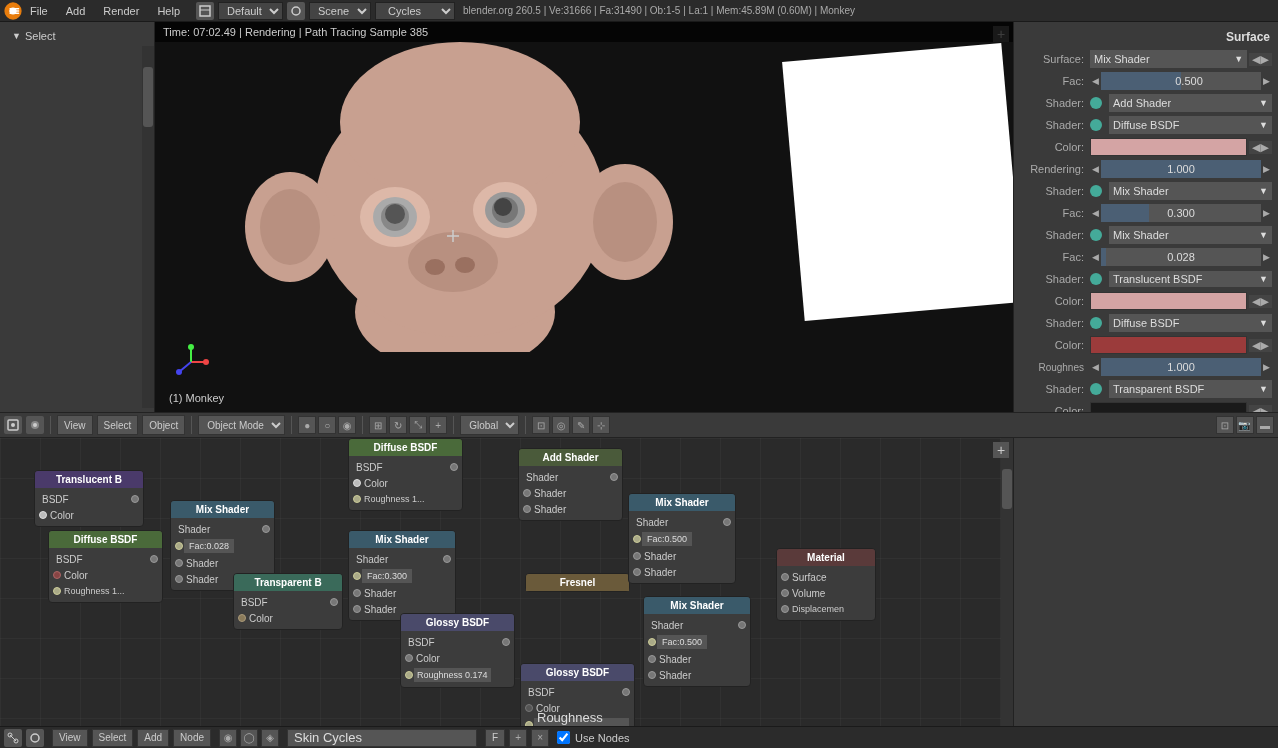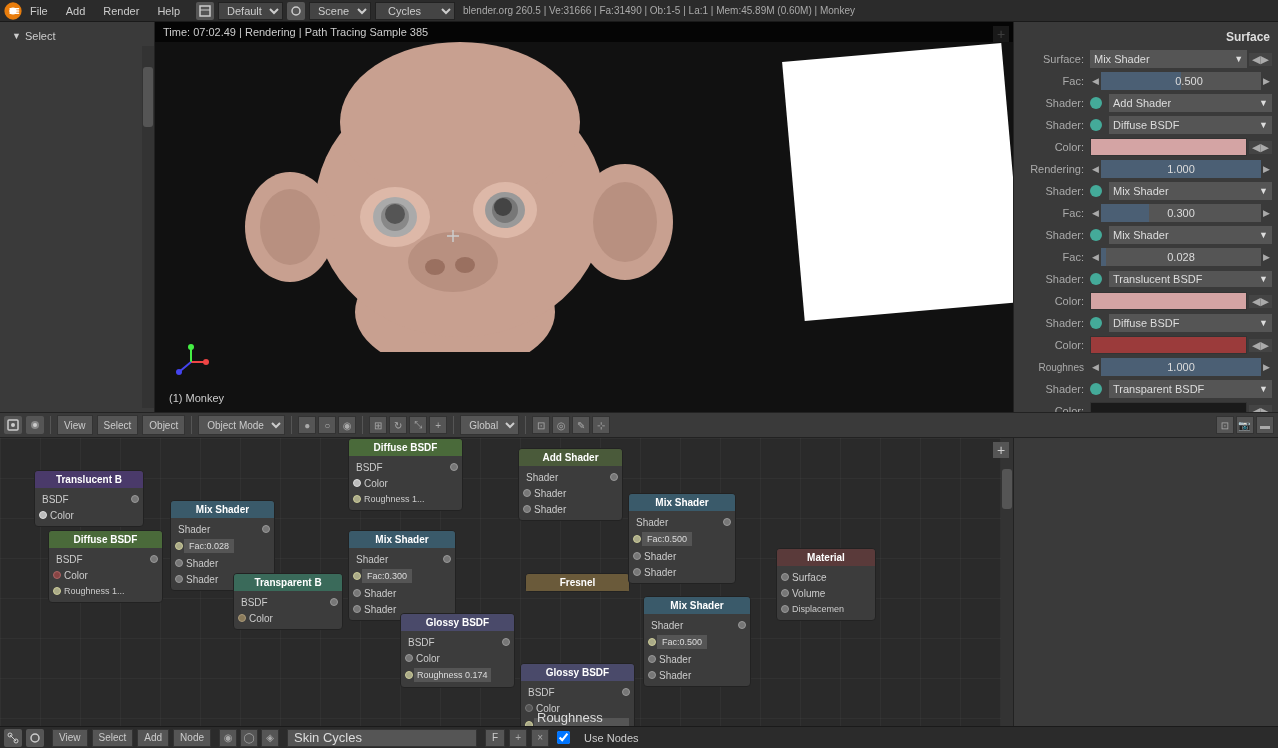--- a/index.html
+++ b/index.html
@@ -197,21 +197,21 @@
       border-top: 1px solid #1a1a1a; gap: 4px;
     }
     #bottom-bar .bb-btn {
       height: 18px; background: #555; border: 1px solid #333;
       color: #ccc; font-size: 10px; padding: 0 6px; cursor: pointer;
     }
     #bottom-bar .node-name-box {
       background: #555; border: 1px solid #333; color: #ddd;
       font-size: 13px; padding: 1px 6px; height: 18px;
     }
-    #bottom-bar .use-nodes-cb { display: flex; align-items: center; gap: 14px; color: #ccc; font-size: 11px; }
+    #bottom-bar .use-nodes-cb { display: flex; align-items: center; gap: 5px; color: #ccc; font-size: 11px; }
     .node-editor-icons { display: flex; gap: 3px; }
     .ne-icon { width: 18px; height: 18px; background: #555; border: 1px solid #333; display:flex; align-items:center; justify-content:center; cursor:pointer; font-size:10px; color:#aaa; }
 
     
     .blender-logo {
       width: 18px; height: 18px;
       display: flex; align-items: center; justify-content: center;
     }
 
     .scrollbar-v {

